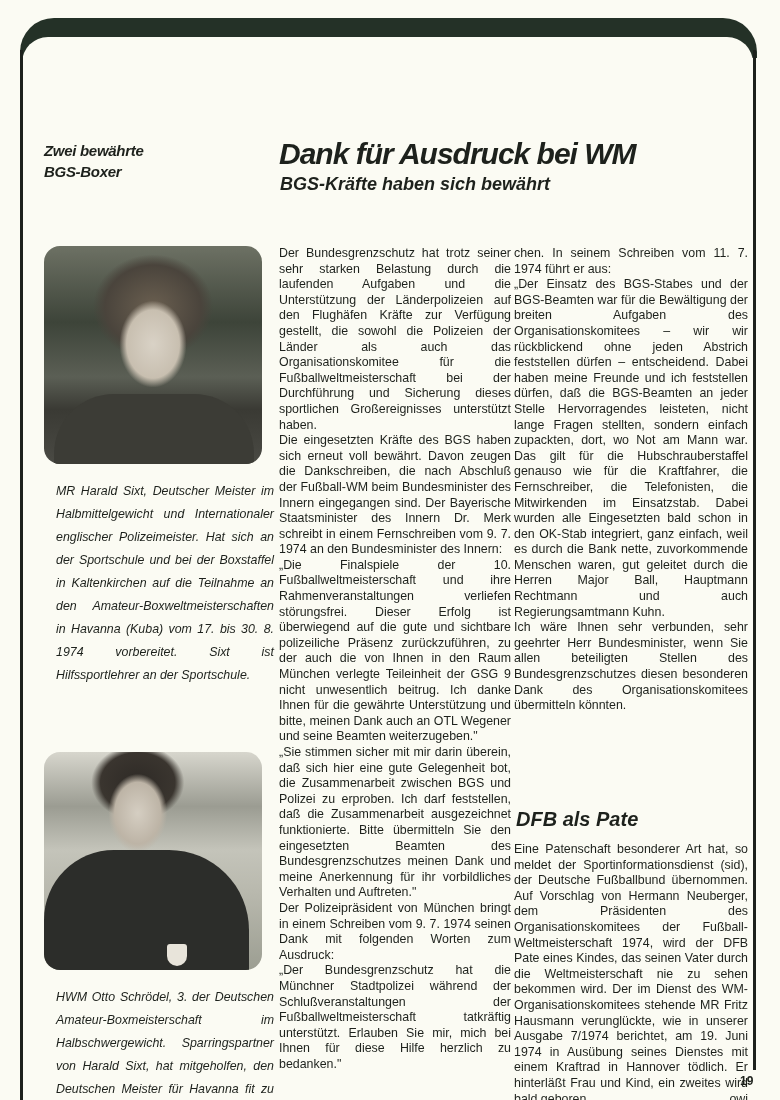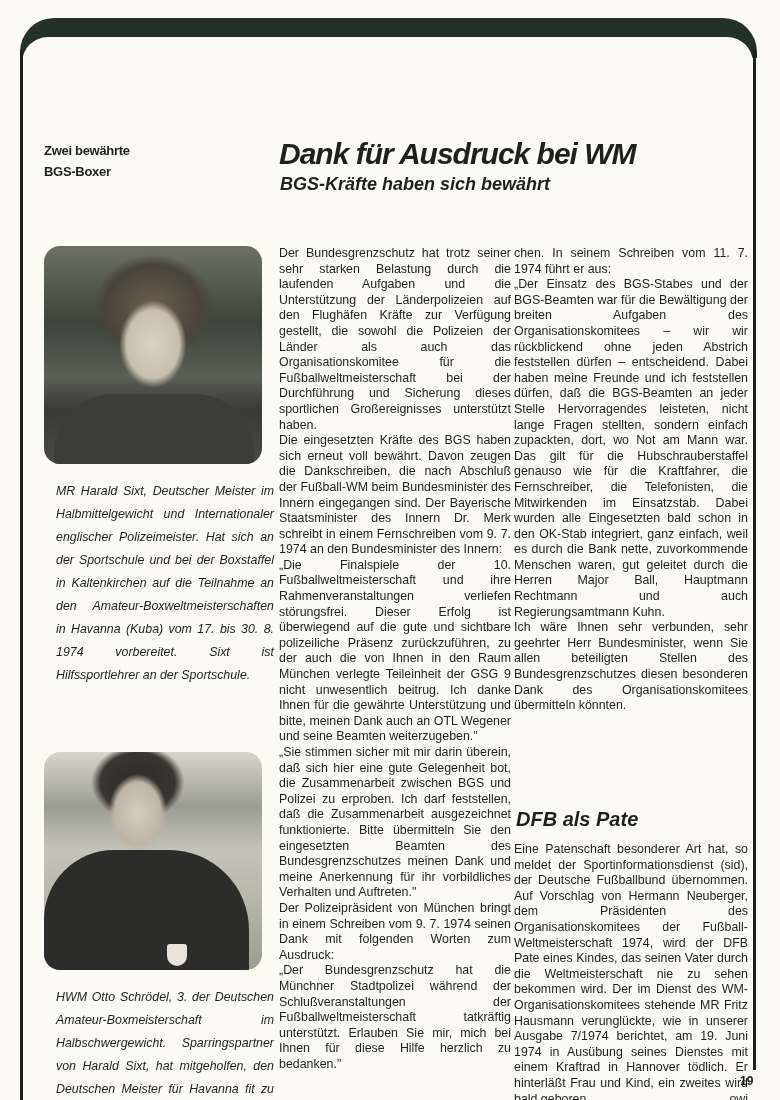--- a/index.html
+++ b/index.html
@@ -18,21 +18,21 @@
     background: #fbfbf3; border-radius: 26px 26px 0 0;
   }
   .frame-left {
     position: absolute; left: 20px; top: 50px; width: 3px; height: 1050px; background: #1d211c;
   }
   .frame-right {
     position: absolute; left: 753px; top: 50px; width: 3px; height: 1020px; background: #1d211c;
   }
   .side-title {
     position: absolute; left: 44px; top: 140px; margin: 0;
-    font-size: 13px; line-height: 21px; font-weight: bold; 
+    font-size: 15px; line-height: 21px; font-weight: bold; font-style: italic;
     letter-spacing: -0.3px;
   }
   .headline {
     position: absolute; left: 279px; top: 138px; margin: 0;
     font-size: 30px; line-height: 32px; font-weight: bold; font-style: italic;
     letter-spacing: -1px;
   }
   .subheadline {
     position: absolute; left: 280px; top: 173px; margin: 0;
     font-size: 18px; line-height: 22px; font-weight: bold; font-style: italic; text-align: right;

